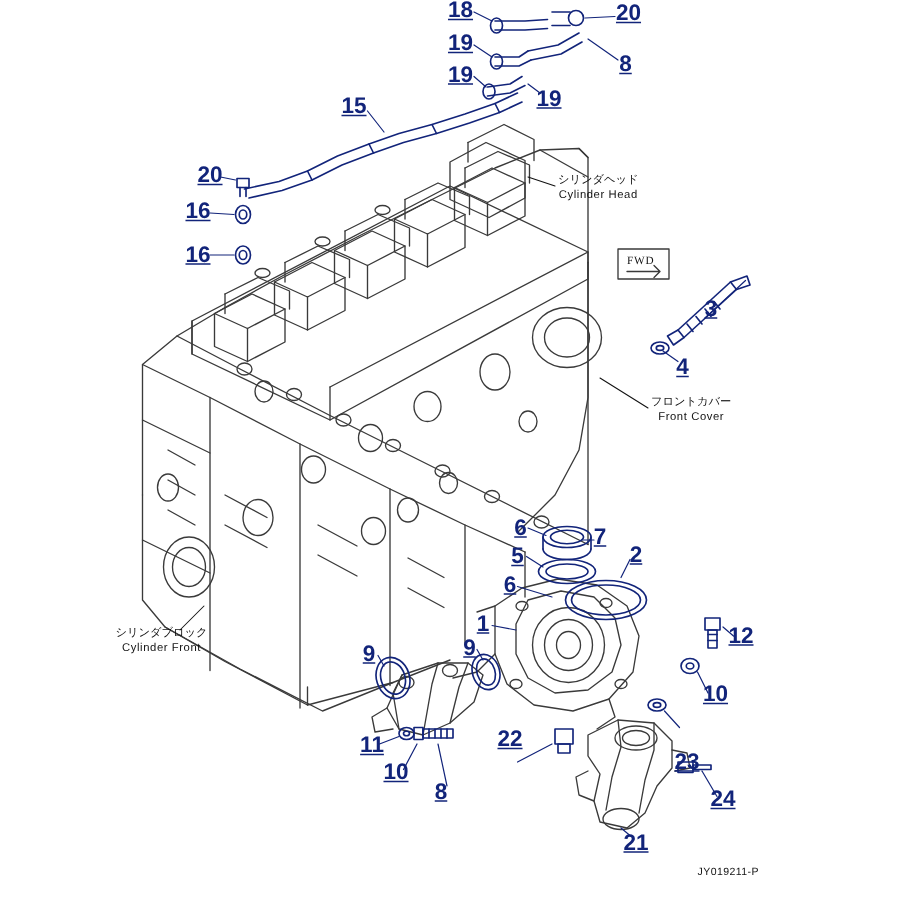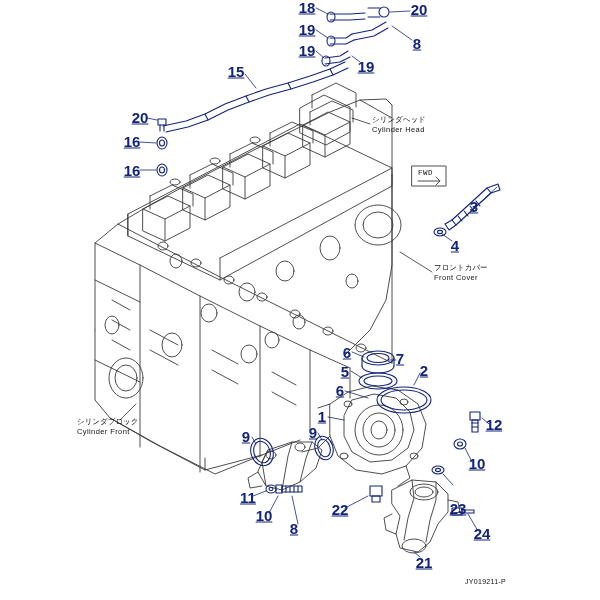--- a/index.html
+++ b/index.html
@@ -38,25 +38,26 @@
     color: #111111;
     font-family: "DejaVu Sans", sans-serif;
     font-size: 7.5px;
     line-height: 9.5px;
     white-space: nowrap;
   }
   .jp-label .en {
     font-family: "Liberation Sans", sans-serif;
     font-size: 7.5px;
     letter-spacing: 0.4px;
+    text-align: center;
   }
   .fwd-label {
     position: absolute;
     color: #111111;
-    font-family: Liberation Mono, monospace;
+    font-family: Liberation Serif, serif;
     font-size: 7.5px;
     letter-spacing: 0.5px;
     white-space: nowrap;
   }
   .drawing-code {
     position: absolute;
     color: #111111;
     font-family: "Liberation Sans", sans-serif;
     font-size: 7px;
     letter-spacing: 0.3px;
@@ -396,20 +397,20 @@
   <div class="callout" style="left:424px; top:370px;">2</div>
   <div class="callout" style="left:340px; top:390px;">6</div>
   <div class="callout" style="left:322px; top:416px;">1</div>
   <div class="callout" style="left:494px; top:424px;text-align:right;">12</div>
   <div class="callout" style="left:246px; top:436px;">9</div>
   <div class="callout" style="left:313px; top:432px;">9</div>
   <div class="callout" style="left:477px; top:463px;">10</div>
   <div class="callout" style="left:248px; top:497px;">11</div>
   <div class="callout" style="left:264px; top:515px;">10</div>
   <div class="callout" style="left:294px; top:528px;">8</div>
-  <div class="callout" style="left:340px; top:509px;">22</div>
+  <div class="callout" style="left:340px; top:493px;">22</div>
   <div class="callout" style="left:458px; top:484px;margin-top:24px;">23</div>
   <div class="callout" style="left:482px; top:533px;">24</div>
   <div class="callout" style="left:424px; top:562px;">21</div>
 
   <div class="drawing-code" style="left:465px; top:578px;">JY019211-P</div>
 
 </div>
 
 </body></html>

